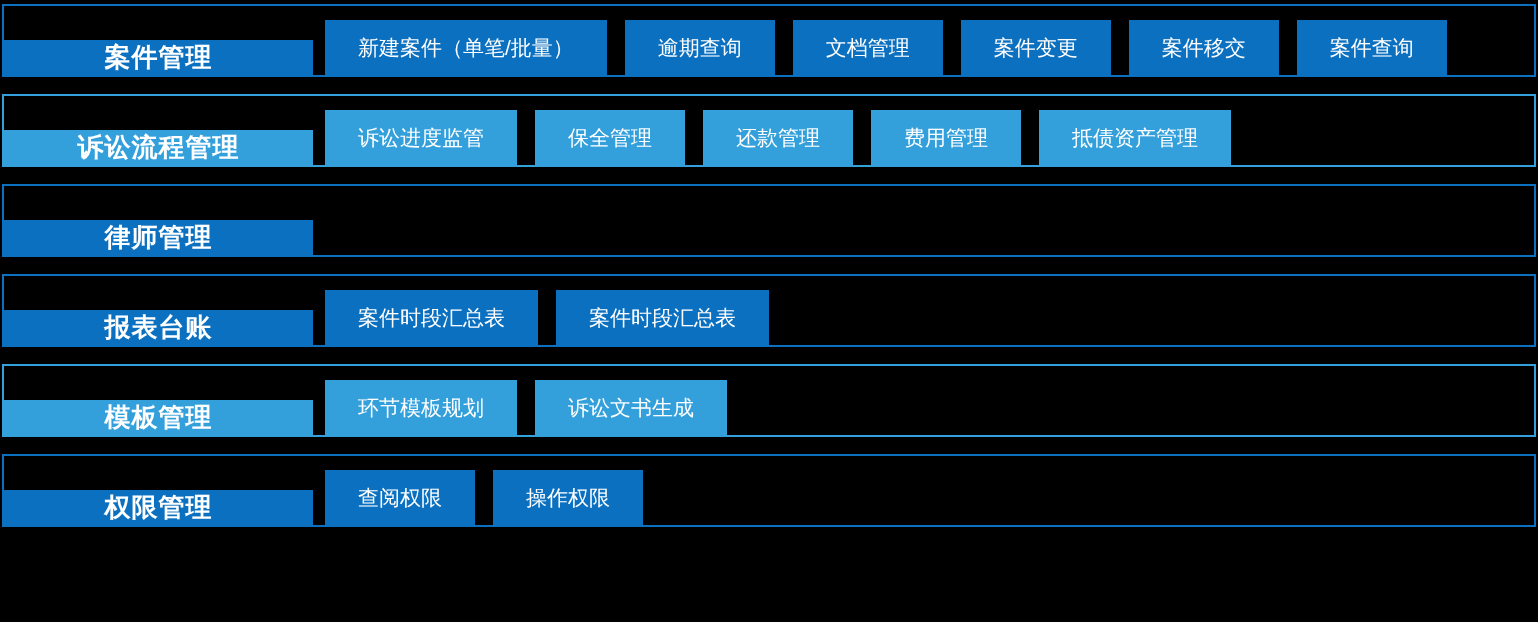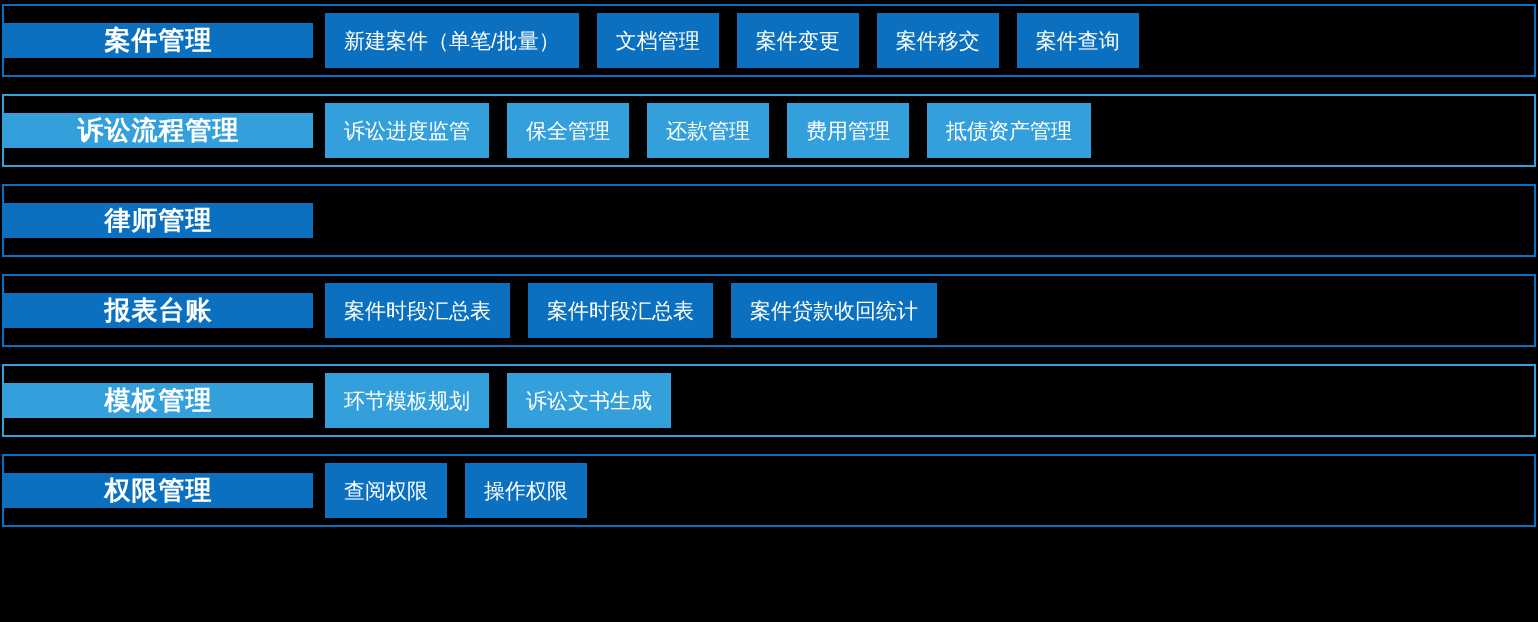--- a/index.html
+++ b/index.html
@@ -19,21 +19,21 @@
     box-sizing: border-box;
     background: #000000;
   }
   .row {
     height: 73px;
     margin: 0 2px 17px 2px;
     background: #000000;
     border: 2px solid var(--c);
     box-sizing: border-box;
     display: flex;
-    align-items: center;
+    align-items: flex-end;
   }
   .row.dark  { --c: var(--dark-blue); }
   .row.light { --c: var(--light-blue); }
   .row-label {
     width: 309px;
     flex: 0 0 309px;
     background: var(--c);
     color: #ffffff;
     font-weight: bold;
     font-size: 26px;
@@ -56,35 +56,36 @@
     overflow: hidden;
   }
   .menu-button {
     height: 55px;
     background: var(--c);
     color: #ffffff;
     font-size: 21px;
     display: flex;
     align-items: center;
     justify-content: center;
-    padding: 0 19px;
+    padding: 0 33px;
     box-sizing: border-box;
     white-space: nowrap;
     cursor: pointer;
   }
 </style>
 </head>
 <body>
 
 <div id="board">
   <div class="row dark">
     <div class="row-label">案件管理</div>
     <div class="row-sep"></div>
     <div class="row-buttons">
         <div class="menu-button">新建案件（单笔/批量）</div>
+        <div class="menu-button">逾期查询</div>
         <div class="menu-button">文档管理</div>
         <div class="menu-button">案件变更</div>
         <div class="menu-button">案件移交</div>
         <div class="menu-button">案件查询</div>
       </div>
   </div>
 
   <div class="row light">
     <div class="row-label">诉讼流程管理</div>
     <div class="row-sep"></div>
@@ -102,21 +103,20 @@
     <div class="row-sep"></div>
   </div>
 
 
   <div class="row dark">
     <div class="row-label">报表台账</div>
     <div class="row-sep"></div>
     <div class="row-buttons">
         <div class="menu-button">案件时段汇总表</div>
         <div class="menu-button">案件时段汇总表</div>
-        <div class="menu-button">案件贷款收回统计</div>
       </div>
   </div>
 
   <div class="row light">
     <div class="row-label">模板管理</div>
     <div class="row-sep"></div>
     <div class="row-buttons">
         <div class="menu-button">环节模板规划</div>
         <div class="menu-button">诉讼文书生成</div>
       </div>

